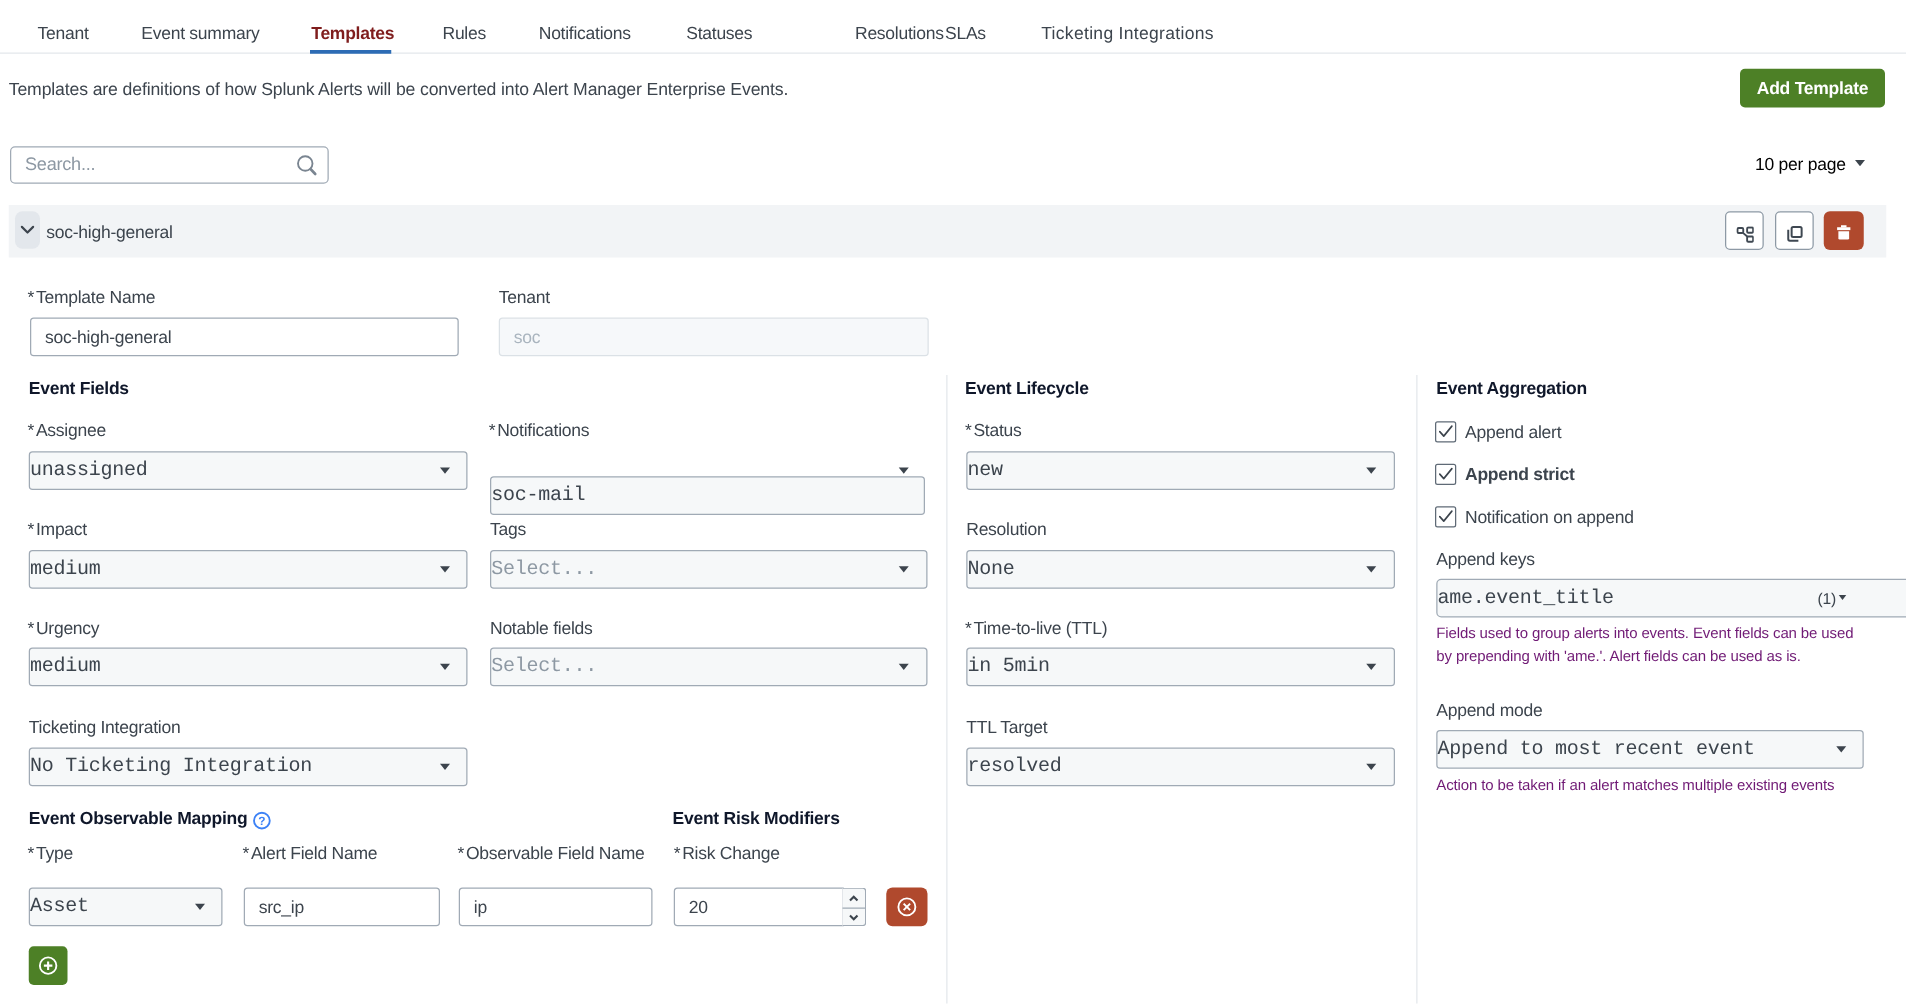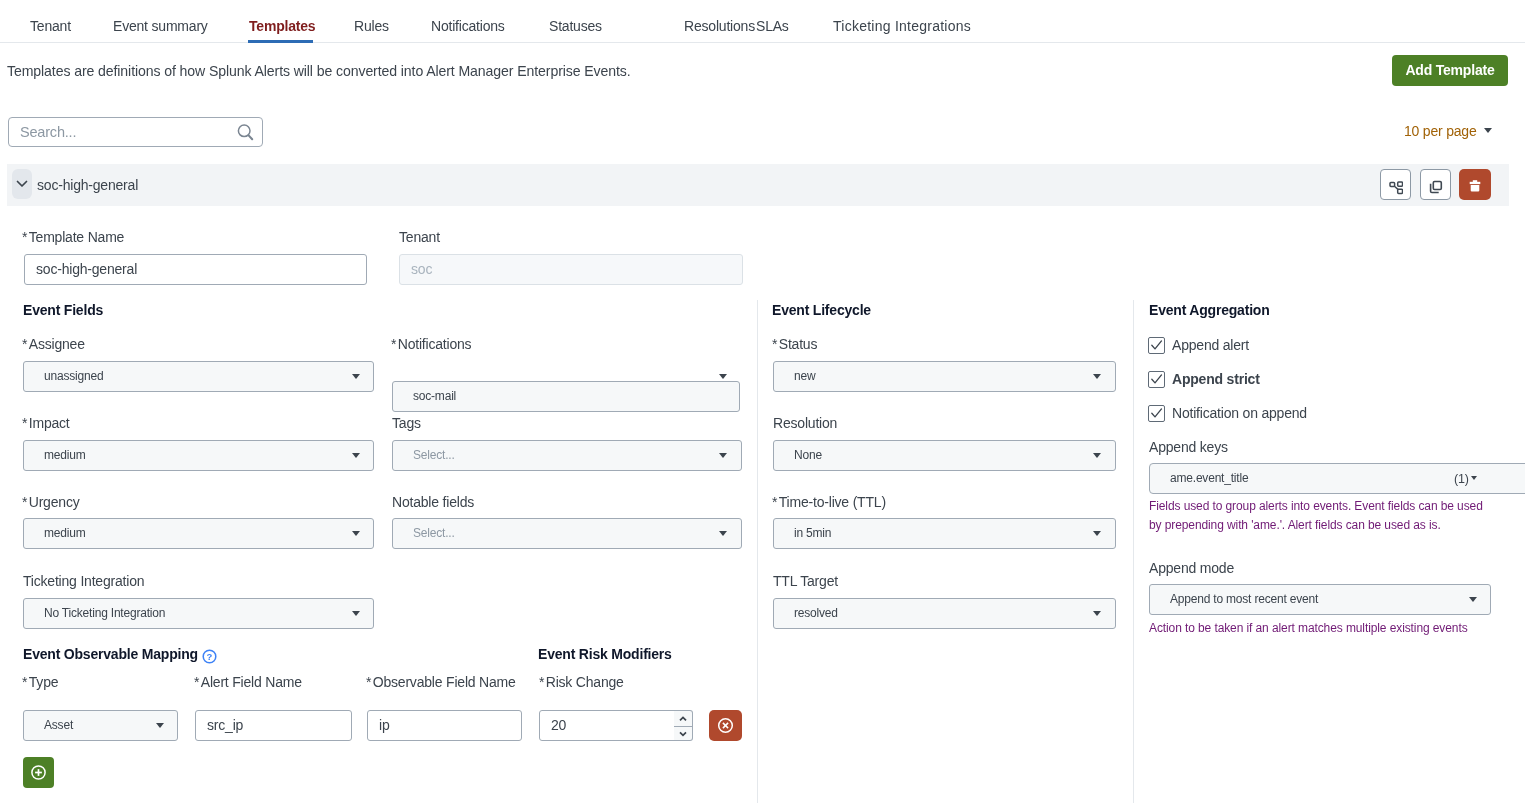--- a/index.html
+++ b/index.html
@@ -10,21 +10,21 @@
   .tab.active{font-weight:bold;color:#7f1d1d;}
   .hline{height:1px;background:#e4e8ec;}
   .vline{width:1px;background:#e4e8ec;}
   .btn-green{background:#4d8026;border-radius:4px;}
   .btn-red{background:#b0492d;border-radius:5px;}
   .lbl{font-size:14px;letter-spacing:-0.2px;line-height:17px;color:#3c444d;white-space:nowrap;}
   .hd{font-size:14px;letter-spacing:-0.2px;line-height:17px;font-weight:bold;color:#0f172a;white-space:nowrap;}
   .inp{box-sizing:border-box;background:#fff;border:1px solid #a0aab5;border-radius:3px;
        font-size:14px;letter-spacing:-0.2px;color:#3c444d;line-height:29px;padding:0 0 0 11px;height:31px;white-space:nowrap;overflow:hidden;}
   .sel{box-sizing:border-box;background:#f6f8f9;border:1px solid #a0aab5;border-radius:3px;
-       font-size:12px;letter-spacing:-0.2px;color:#3c444d;line-height:29px;padding:0 0 0 20px;height:31px;white-space:nowrap;}
+       font-size:16px;letter-spacing:-0.2px;color:#3c444d;line-height:29px;padding:0 0 0 0;height:31px;white-space:nowrap;font-family:Liberation Mono, monospace;}
   .caret{position:absolute;width:0;height:0;border-left:4.5px solid transparent;border-right:4.5px solid transparent;border-top:5px solid #3c444d;}
   .help{font-size:12px;letter-spacing:-0.1px;color:#701a75;line-height:19px;}
   .cb{box-sizing:border-box;position:absolute;width:17px;height:17px;background:#fff;border:1px solid #5f6a76;border-radius:2px;}
 </style>
 </head>
 <body>
 
 <div class="abs hline" style="left:0;top:42px;width:1525px;"></div>
 <div class="abs tab" style="left:30px;">Tenant</div>
 <div class="abs tab" style="left:113px;">Event summary</div>
@@ -40,21 +40,21 @@
 <div class="abs" style="left:7px;top:63px;font-size:14.1px;letter-spacing:-0.1px;color:#3c444d;">Templates are definitions of how Splunk Alerts will be converted into Alert Manager Enterprise Events.</div>
 <div class="abs btn-green" style="left:1392px;top:55px;width:116px;height:31px;line-height:31px;text-align:center;color:#fff;font-weight:bold;font-size:14px;letter-spacing:-0.2px;">Add Template</div>
 
 <div class="abs" style="left:8px;top:117px;width:255px;height:30px;box-sizing:border-box;border:1px solid #a0aab5;border-radius:4px;background:#fff;">
   <div style="position:absolute;left:11px;top:0;line-height:28px;font-size:14.5px;letter-spacing:-0.2px;color:#8d98a3;">Search...</div>
   <svg style="position:absolute;right:8px;top:6px;" width="17" height="17" viewBox="0 0 17 17" fill="none">
     <circle cx="7.2" cy="6.8" r="5.8" stroke="#7a8591" stroke-width="1.5"></circle>
     <line x1="11.6" y1="11.4" x2="15.2" y2="15.2" stroke="#7a8591" stroke-width="2.1" stroke-linecap="round"></line>
   </svg>
 </div>
-<div class="abs" style="left:1404px;top:123px;font-size:14px;letter-spacing:-0.2px;color:#a16207;">10 per page</div>
+<div class="abs" style="left:1404px;top:123px;font-size:14px;letter-spacing:-0.2px;color:#000000;">10 per page</div>
 <div class="abs caret" style="left:1484px;top:128px;"></div>
 
 <div class="abs" style="left:7px;top:164px;width:1502px;height:42px;background:#f2f4f6;"></div>
 <div class="abs" style="left:12px;top:169px;width:20px;height:30px;background:#e3e7ec;border-radius:6px;">
   <svg style="position:absolute;left:4px;top:11px;" width="12" height="8" viewBox="0 0 12 8" fill="none">
     <polyline points="1.5,1.5 6,6 10.5,1.5" stroke="#3c444d" stroke-width="1.7" stroke-linecap="round" stroke-linejoin="round"></polyline>
   </svg>
 </div>
 <div class="abs" style="left:37px;top:177px;font-size:14px;letter-spacing:-0.2px;color:#3c444d;">soc-high-general</div>
 

